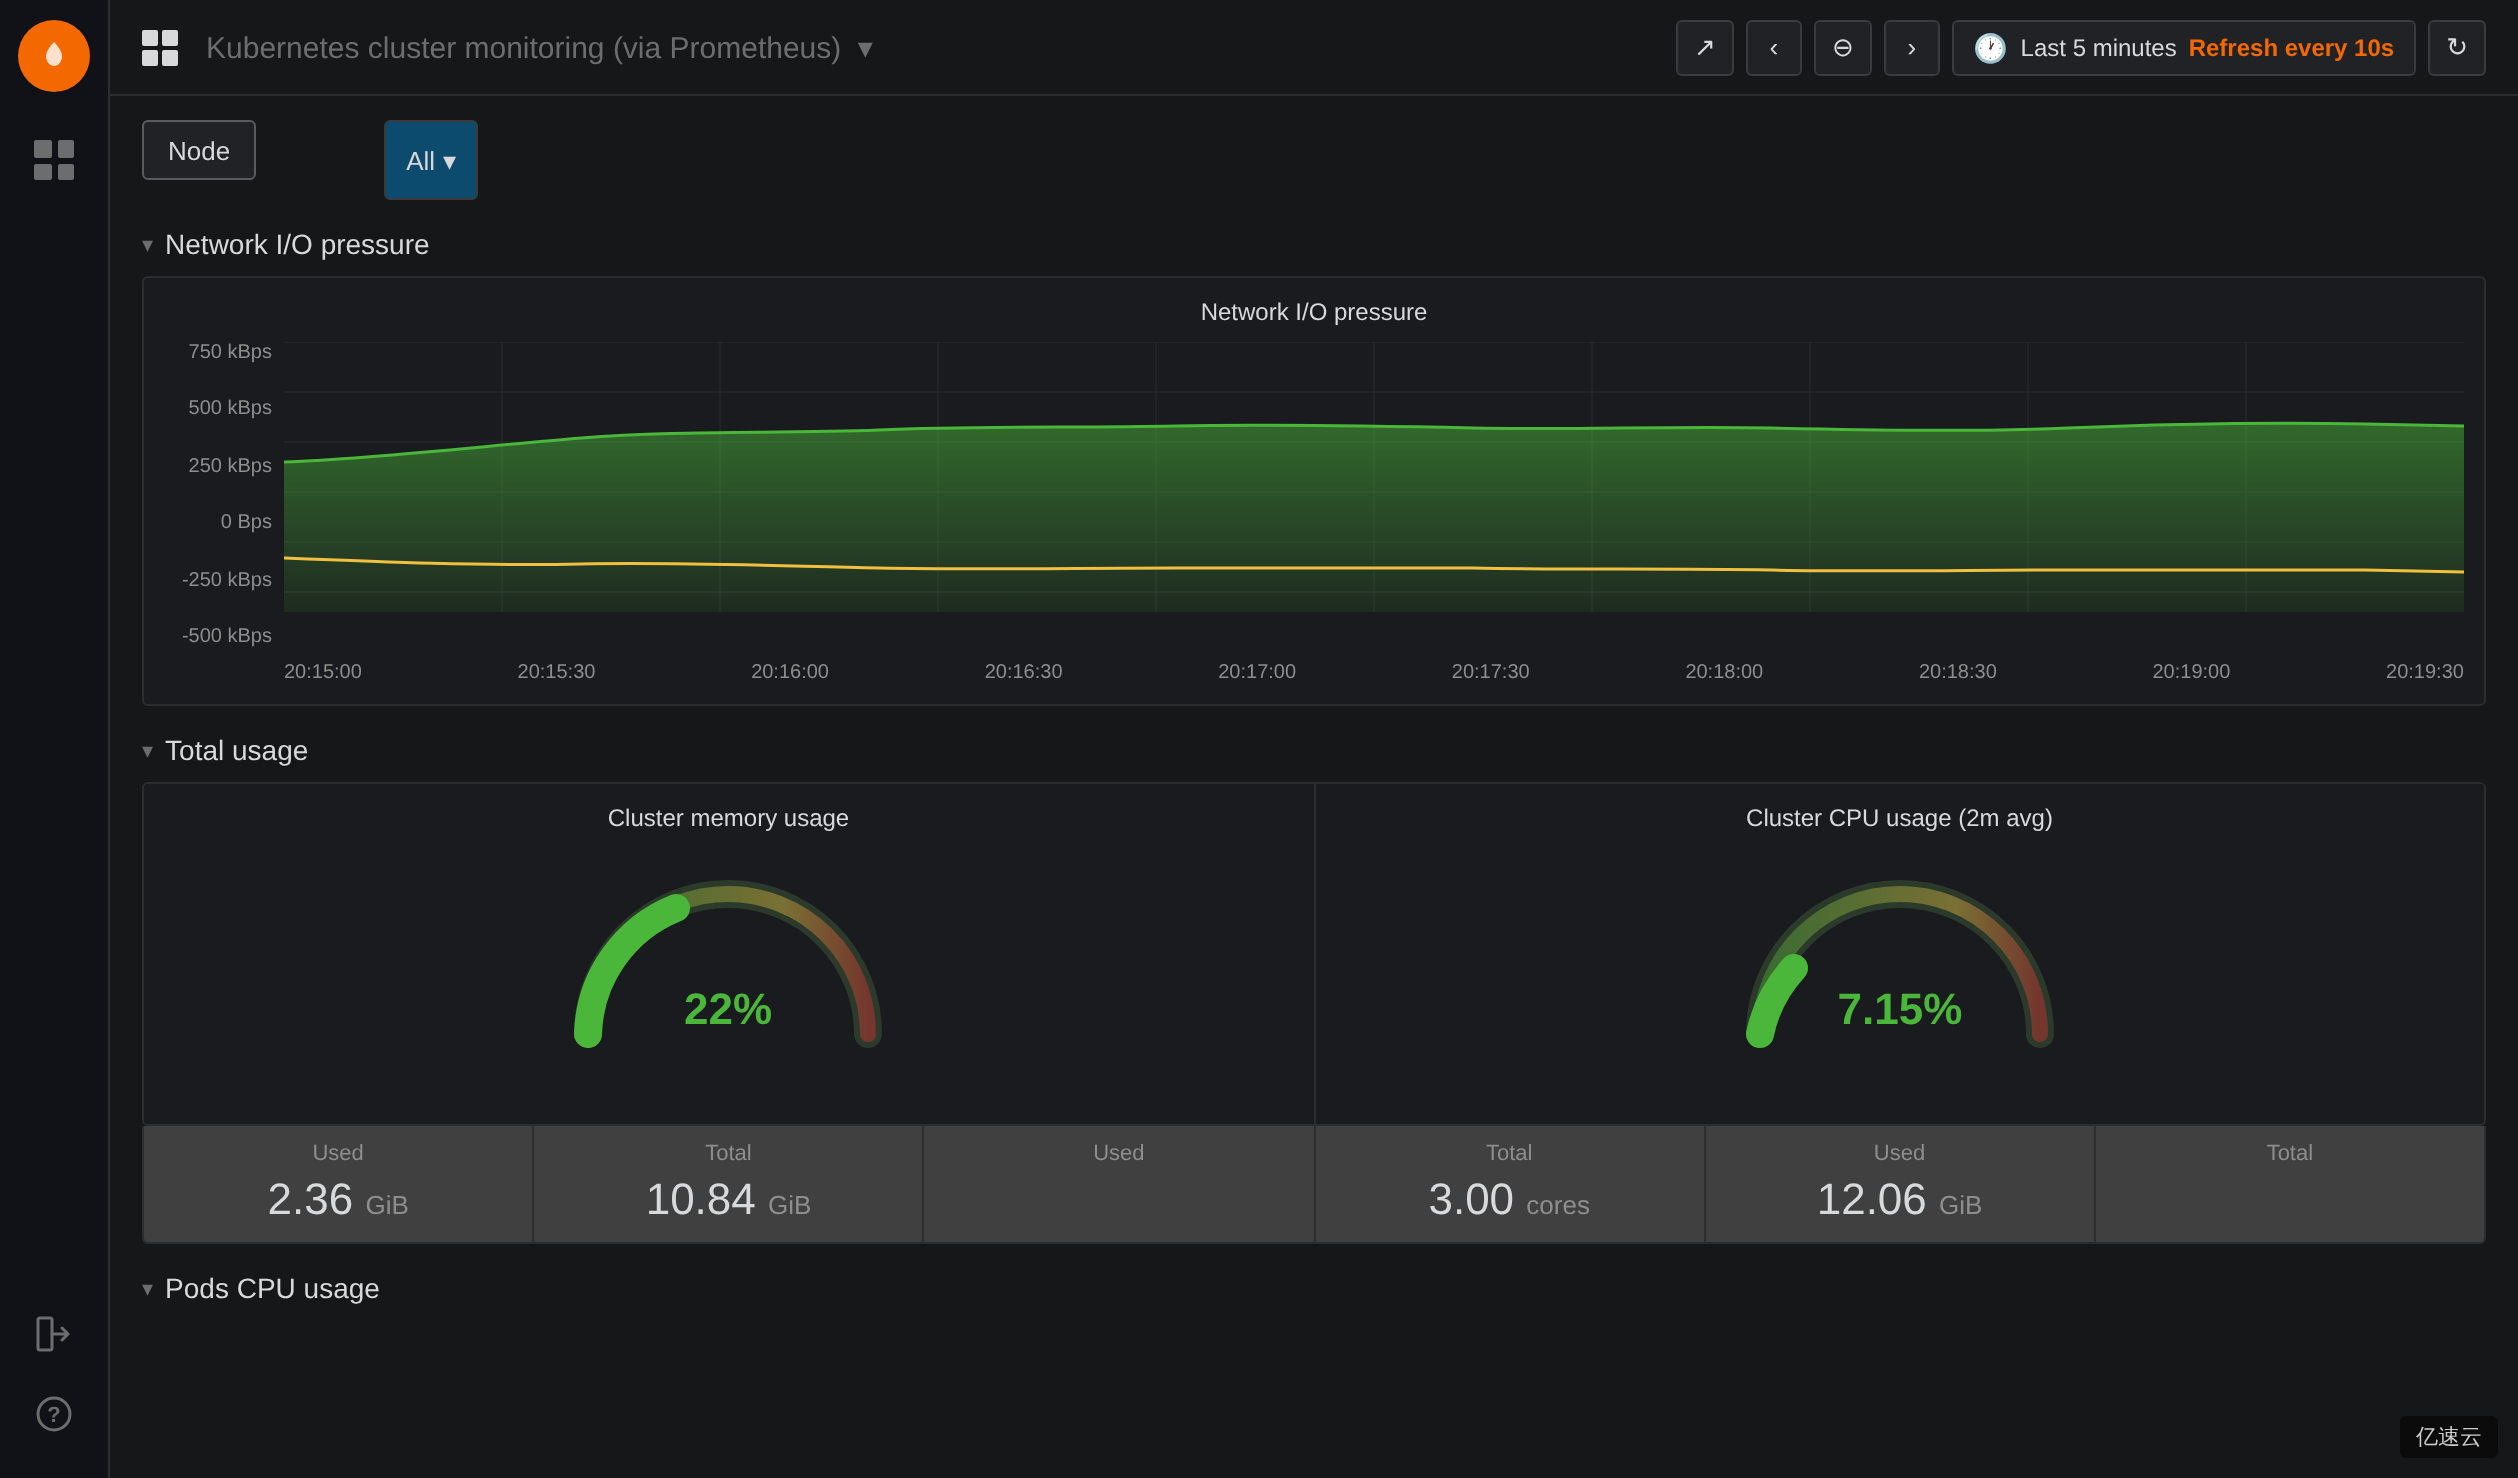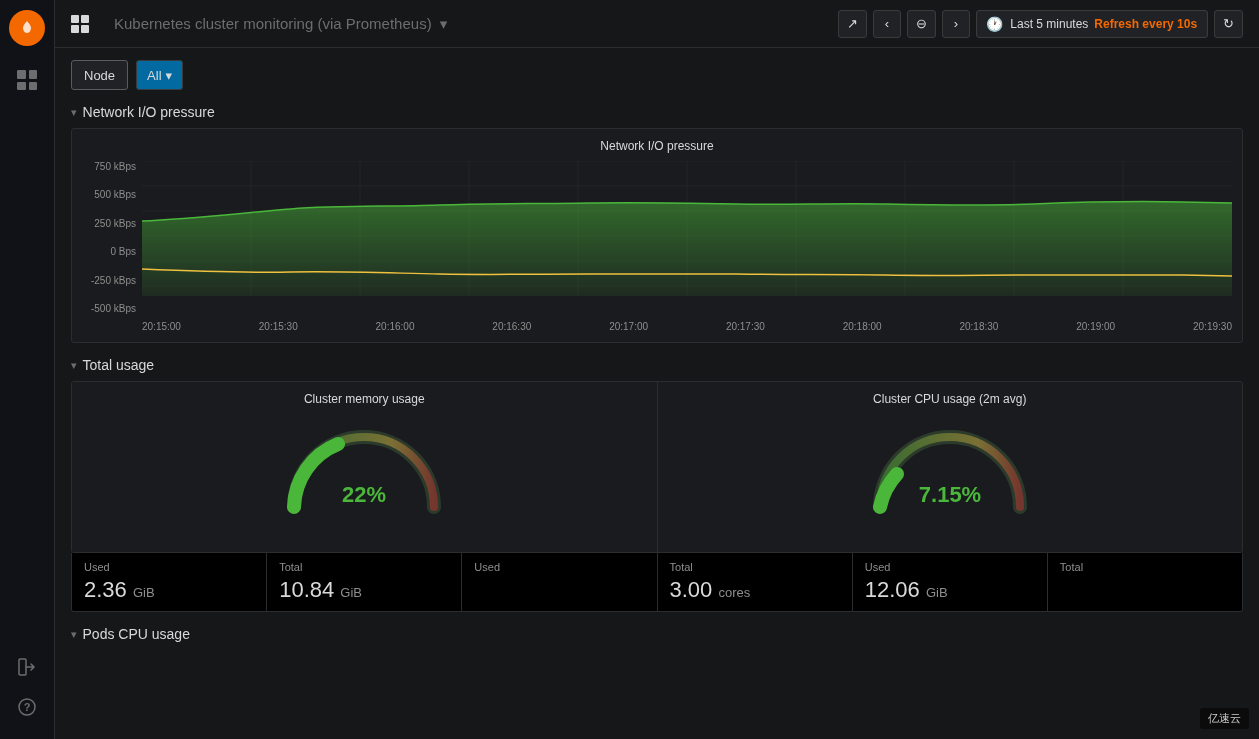--- a/index.html
+++ b/index.html
@@ -57,21 +57,21 @@
       flex-direction: column;
     }
 
     
     .topbar {
       background: #161719;
       border-bottom: 1px solid #2c2d2e;
       padding: 8px 16px;
       display: flex;
       align-items: center;
-      gap: 21px;
+      gap: 10px;
       height: 48px;
       flex-shrink: 0;
     }
     .topbar-icon {
       display: grid; grid-template-columns: 1fr 1fr; gap: 2px; width: 18px; height: 18px;
     }
     .topbar-icon-cell { background: #d8d9da; border-radius: 1px; }
     .topbar-title {
       font-size: 15px;
       color: #d8d9da;
@@ -116,49 +116,50 @@
     .content {
       padding: 12px 16px;
       overflow-y: auto;
       flex: 1;
     }
 
     
     .filter-bar {
       display: flex;
       align-items: flex-start;
-      gap: 8px;
+      gap: 24px;
       margin-bottom: 14px;
     }
     .filter-btn {
       background: #202226;
       border: 1px solid #3a3b3c;
       color: #d8d9da;
       padding: 4px 12px;
       border-radius: 3px;
       cursor: pointer;
       font-size: 13px;
       height: 30px;
     }
     .filter-btn.active {
       background: #202226;
       border-color: #5a5b5c;
     }
     .filter-dropdown {
-      background: #0369a1;
+      background: #0c4a6e;
       border: 1px solid #3a3b3c;
       color: #d8d9da;
       padding: 4px 10px;
       border-radius: 3px;
       cursor: pointer;
       font-size: 13px;
-      height: 30px;
+      height: 40px;
       display: flex;
       align-items: center;
       gap: 4px;
+      margin-left: 40px;
     }
 
     
     .section-header {
       display: flex;
       align-items: center;
       gap: 6px;
       margin-bottom: 8px;
       font-size: 14px;
       color: #d8d9da;
@@ -215,23 +216,24 @@
     .stats-row {
       display: flex;
       border: 1px solid #2c2d2e;
       border-top: none;
       border-radius: 0 0 3px 3px;
       overflow: hidden;
       margin-bottom: 14px;
     }
     .stat-cell {
       flex: 1;
-      background: #000000;
+      background: #404040;
       padding: 8px 12px;
       border-right: 1px solid #2c2d2e;
+      text-align: center;
     }
     .stat-cell:last-child { border-right: none; }
     .stat-label {
       font-size: 11px;
       color: #8e8e8e;
       margin-bottom: 4px;
     }
     .stat-value {
       font-size: 22px;
       font-weight: 300;

